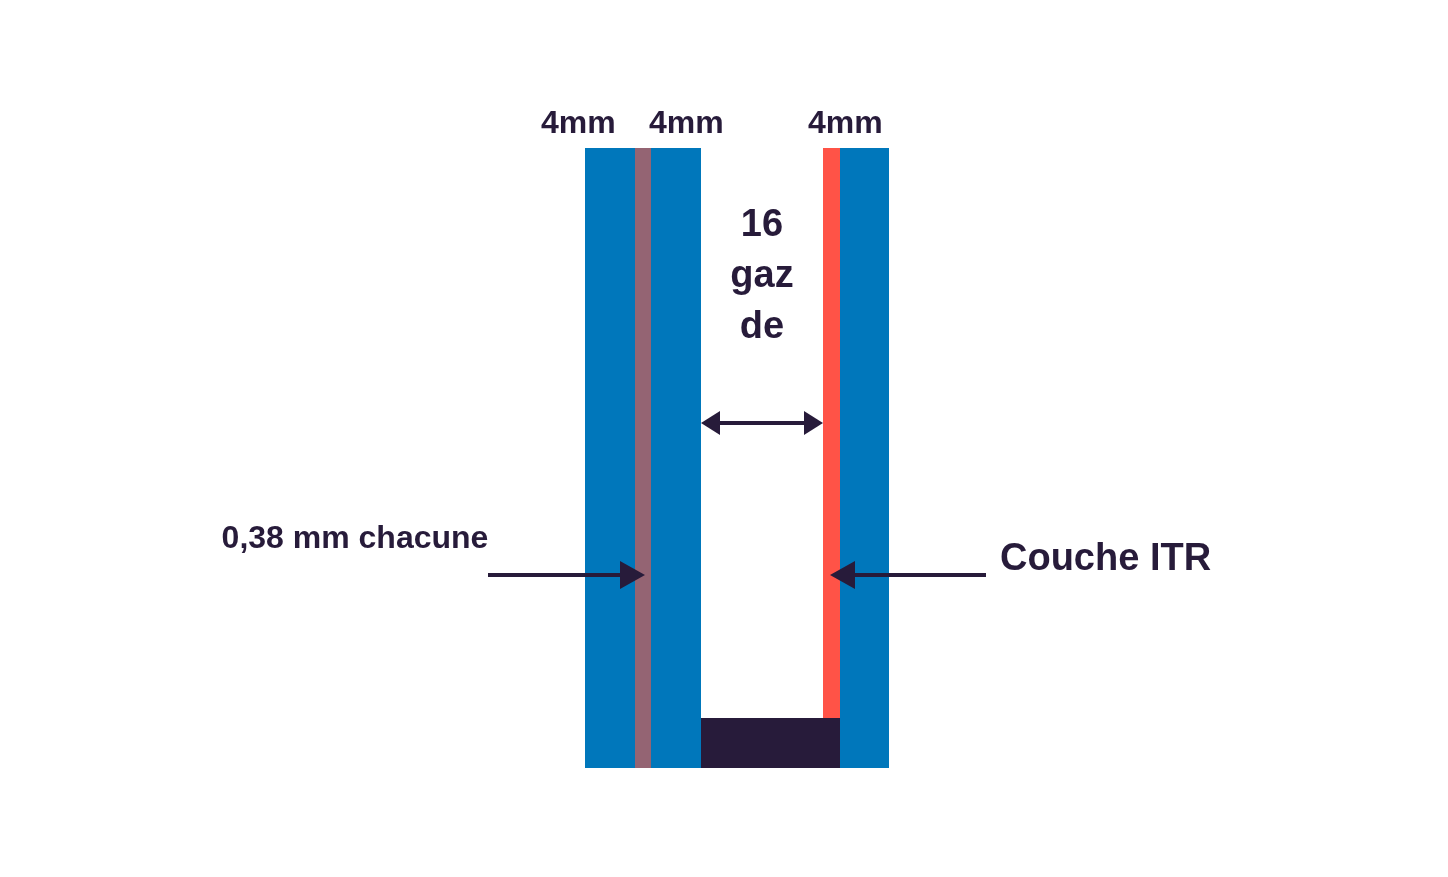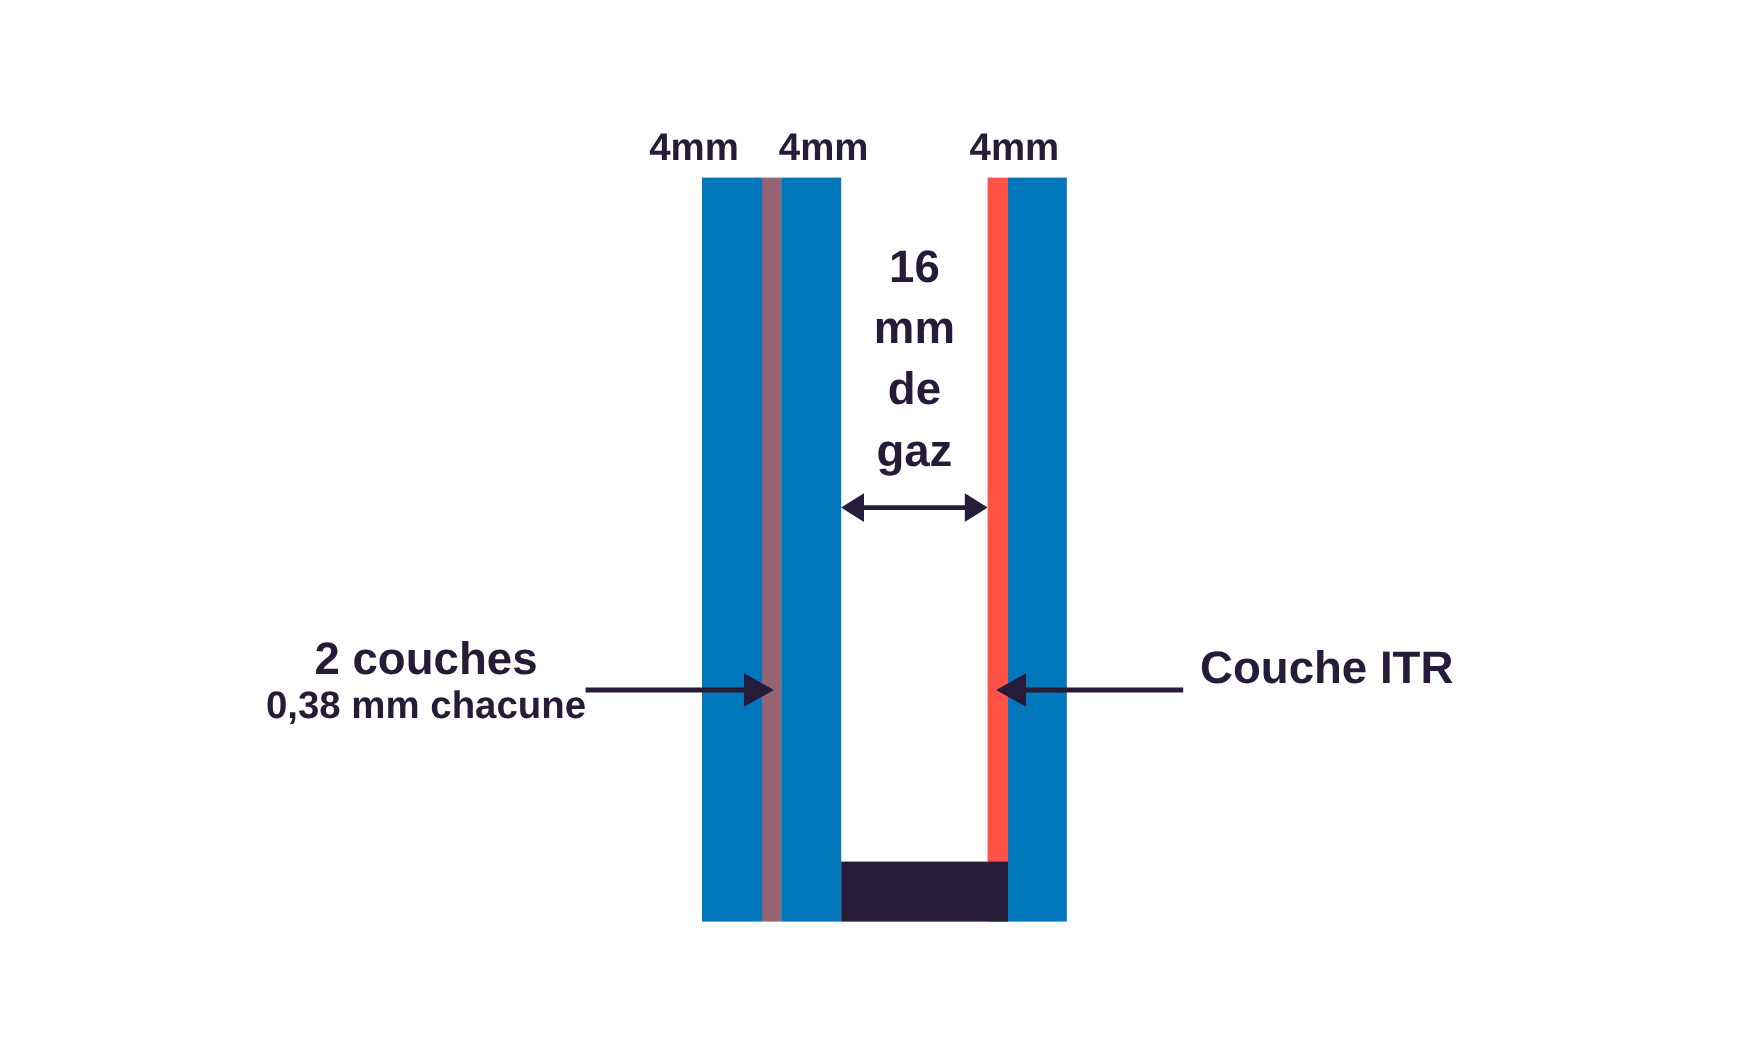--- a/index.html
+++ b/index.html
@@ -19,39 +19,37 @@
 
 <div class="abs" style="left:585px;top:148px;width:50px;height:620px;background:#0077bb;"></div>
 <div class="abs" style="left:635px;top:148px;width:16px;height:620px;background:#946473;"></div>
 <div class="abs" style="left:651px;top:148px;width:50px;height:620px;background:#0077bb;"></div>
 <div class="abs" style="left:823px;top:148px;width:17px;height:620px;background:#ff5347;"></div>
 <div class="abs" style="left:840px;top:148px;width:49px;height:620px;background:#0077bb;"></div>
 <div class="abs" style="left:701px;top:718px;width:139px;height:50px;background:#271b3a;"></div>
 
 <div class="abs gap-text" style="left:701px;top:198px;width:122px;">
   <div>16</div>
-  <div>mm</div>
+  <div>gaz</div>
   <div>de</div>
-  <div>gaz</div>
 </div>
 
 <svg class="abs" style="left:0;top:0;" width="1448" height="877">
   <g fill="#271b3a" stroke="#271b3a">
     <line x1="715" y1="423" x2="809" y2="423" stroke-width="4"></line>
     <polygon points="701,423 720,411 720,435" stroke="none"></polygon>
     <polygon points="823,423 804,411 804,435" stroke="none"></polygon>
   </g>
   <g fill="#271b3a" stroke="#271b3a">
     <line x1="488" y1="575" x2="625" y2="575" stroke-width="4"></line>
     <polygon points="645,575 620,561 620,589" stroke="none"></polygon>
   </g>
   <g fill="#271b3a" stroke="#271b3a">
     <line x1="850" y1="575" x2="986" y2="575" stroke-width="4"></line>
     <polygon points="830,575 855,561 855,589" stroke="none"></polygon>
   </g>
 </svg>
 
 <div class="abs" style="left:180px;top:525px;width:350px;text-align:center;">
-  <div class="side-title">2 couches</div>
   <div class="sub" style="margin-top:-6px;">0,38 mm chacune</div>
 </div>
 
 <div class="abs side-title" style="left:1000px;top:532px;">Couche ITR</div>
 
 </body></html>

